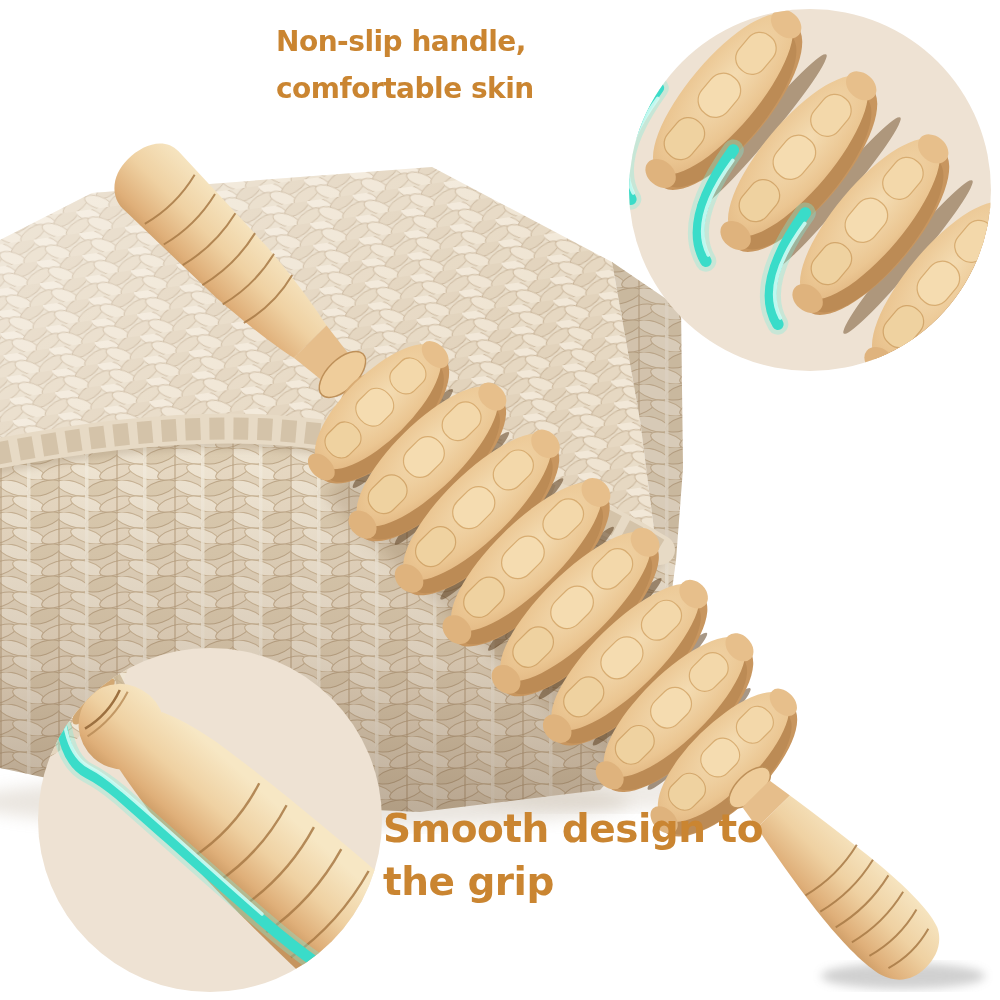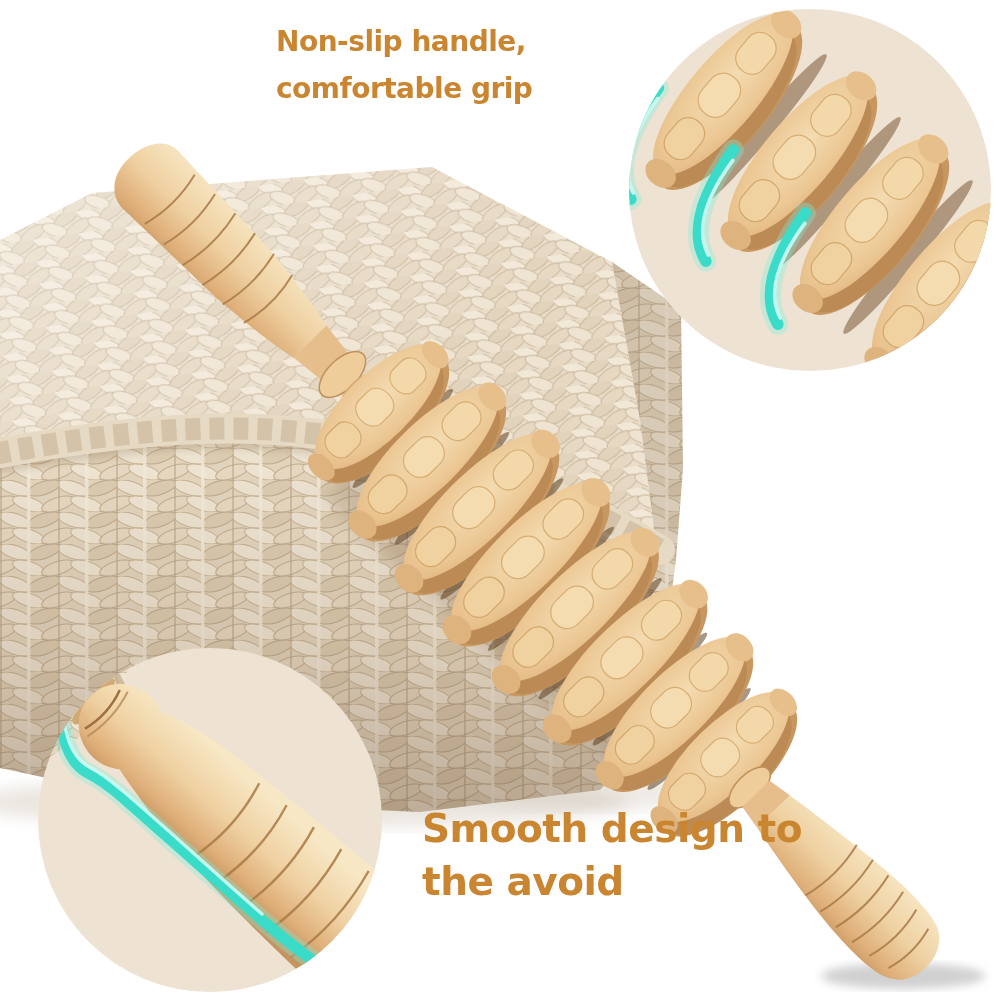--- a/index.html
+++ b/index.html
@@ -11,21 +11,21 @@
     font-family:"DejaVu Sans","Liberation Sans",sans-serif;
   }
   .stage svg{position:absolute;left:0;top:0;}
   .caption{
     position:absolute;
     color:var(--caption-text,#CA8531);
     font-weight:bold;
     letter-spacing:-0.5px;
   }
   .caption-top{left:276px;top:18px;font-size:28px;line-height:47px;}
-  .caption-bottom{left:422px;top:802px;font-size:39px;line-height:53px;}
+  .caption-bottom{left:383px;top:802px;font-size:39px;line-height:53px;}
 </style>
 </head>
 <body>
 
 <div class="stage">
 
 <svg width="1000" height="1000" viewBox="0 0 1000 1000">
   <defs>
     <linearGradient id="woodGrad" gradientUnits="userSpaceOnUse" x1="0" y1="-46" x2="0" y2="50">
       <stop offset="0" stop-color="#F7E7C4"></stop>
@@ -236,21 +236,21 @@
       </g>
       <g transform="translate(944,288) rotate(40)">
         <use href="#disc" transform="scale(1.05)"></use>
       </g>
     </g>
   </g>
 </svg>
 
 <div class="caption caption-top">
   <div>Non-slip handle,</div>
-  <div>comfortable grip</div>
+  <div>comfortable skin</div>
 </div>
 
 <div class="caption caption-bottom">
   <div>Smooth design to</div>
-  <div>the avoid</div>
+  <div>the grip</div>
 </div>
 
 </div>
 
 </body></html>

